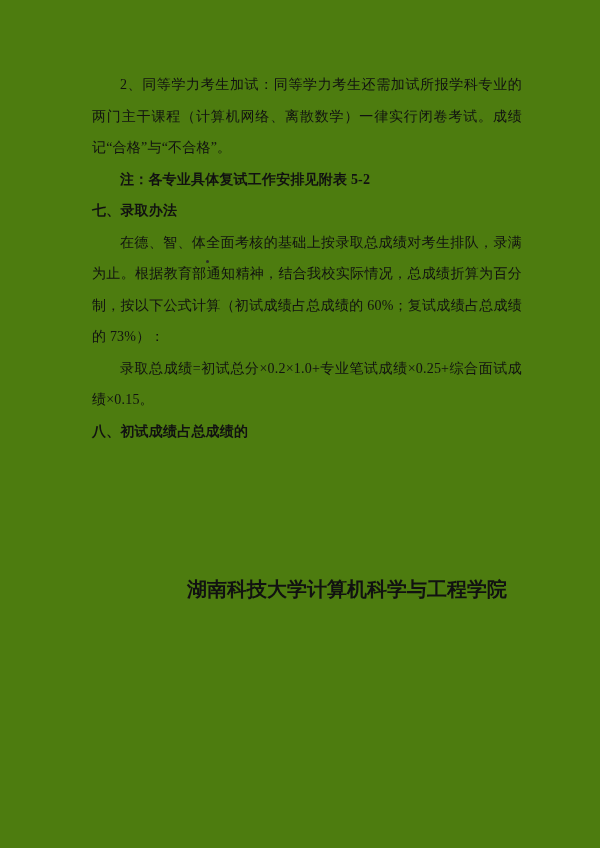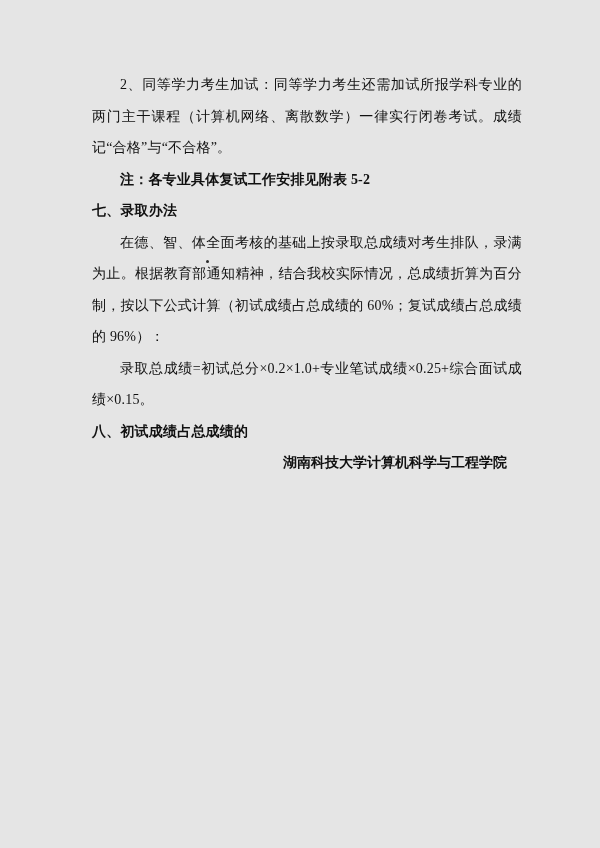--- a/index.html
+++ b/index.html
@@ -12,40 +12,41 @@
     height: 848px;
     overflow: hidden;
     font-family: "Liberation Serif", "DejaVu Serif", serif;
     color: #111111;
   }
   .doc-page {
     position: relative;
     width: 600px;
     height: 848px;
     box-sizing: border-box;
-    background: #e5e5e5;
+    background: #4d7c0f;
     padding: 69px 78px 0 92px;
   }
   .doc-page p {
     margin: 0;
     font-size: 14px;
     line-height: 31.5px;
     text-align: justify;
     letter-spacing: 0.2px;
   }
   .indent { text-indent: 28px; }
   .bold { font-weight: 700; }
   .heading {
     font-weight: 700;
     text-align: right;
   }
   .signature-block {
+    margin-top: 126px;
     text-align: right;
     padding-right: 15px;
-    font-size: 14px;
+    font-size: 20px;
     line-height: 32px;
     font-weight: 700;
   }
   .signature-inner {
     display: inline-block;
     text-align: center;
   }
   .signature-date {
     padding-left: 22px;
   }
@@ -63,21 +64,21 @@
 <body>
 
 <div class="doc-page">
 
   <p class="indent">2、同等学力考生加试：同等学力考生还需加试所报学科专业的两门主干课程（计算机网络、离散数学）一律实行闭卷考试。成绩记“合格”与“不合格”。</p>
 
   <p class="indent bold">注：各专业具体复试工作安排见附表 5-2</p>
 
   <p class="heading">七、录取办法</p>
 
-  <p class="indent">在德、智、体全面考核的基础上按录取总成绩对考生排队，录满为止。根据教育部通知精神，结合我校实际情况，总成绩折算为百分制，按以下公式计算（初试成绩占总成绩的 60%；复试成绩占总成绩的 96%）：</p>
+  <p class="indent">在德、智、体全面考核的基础上按录取总成绩对考生排队，录满为止。根据教育部通知精神，结合我校实际情况，总成绩折算为百分制，按以下公式计算（初试成绩占总成绩的 60%；复试成绩占总成绩的 73%）：</p>
 
   <p class="indent">录取总成绩=初试总分×0.2×1.0+专业笔试成绩×0.25+综合面试成绩×0.15。</p>
 
   <p class="heading">八、初试成绩占总成绩的</p>
 
 
   <div class="signature-block">
     <div class="signature-inner">
       <div>湖南科技大学计算机科学与工程学院</div>
     </div>

